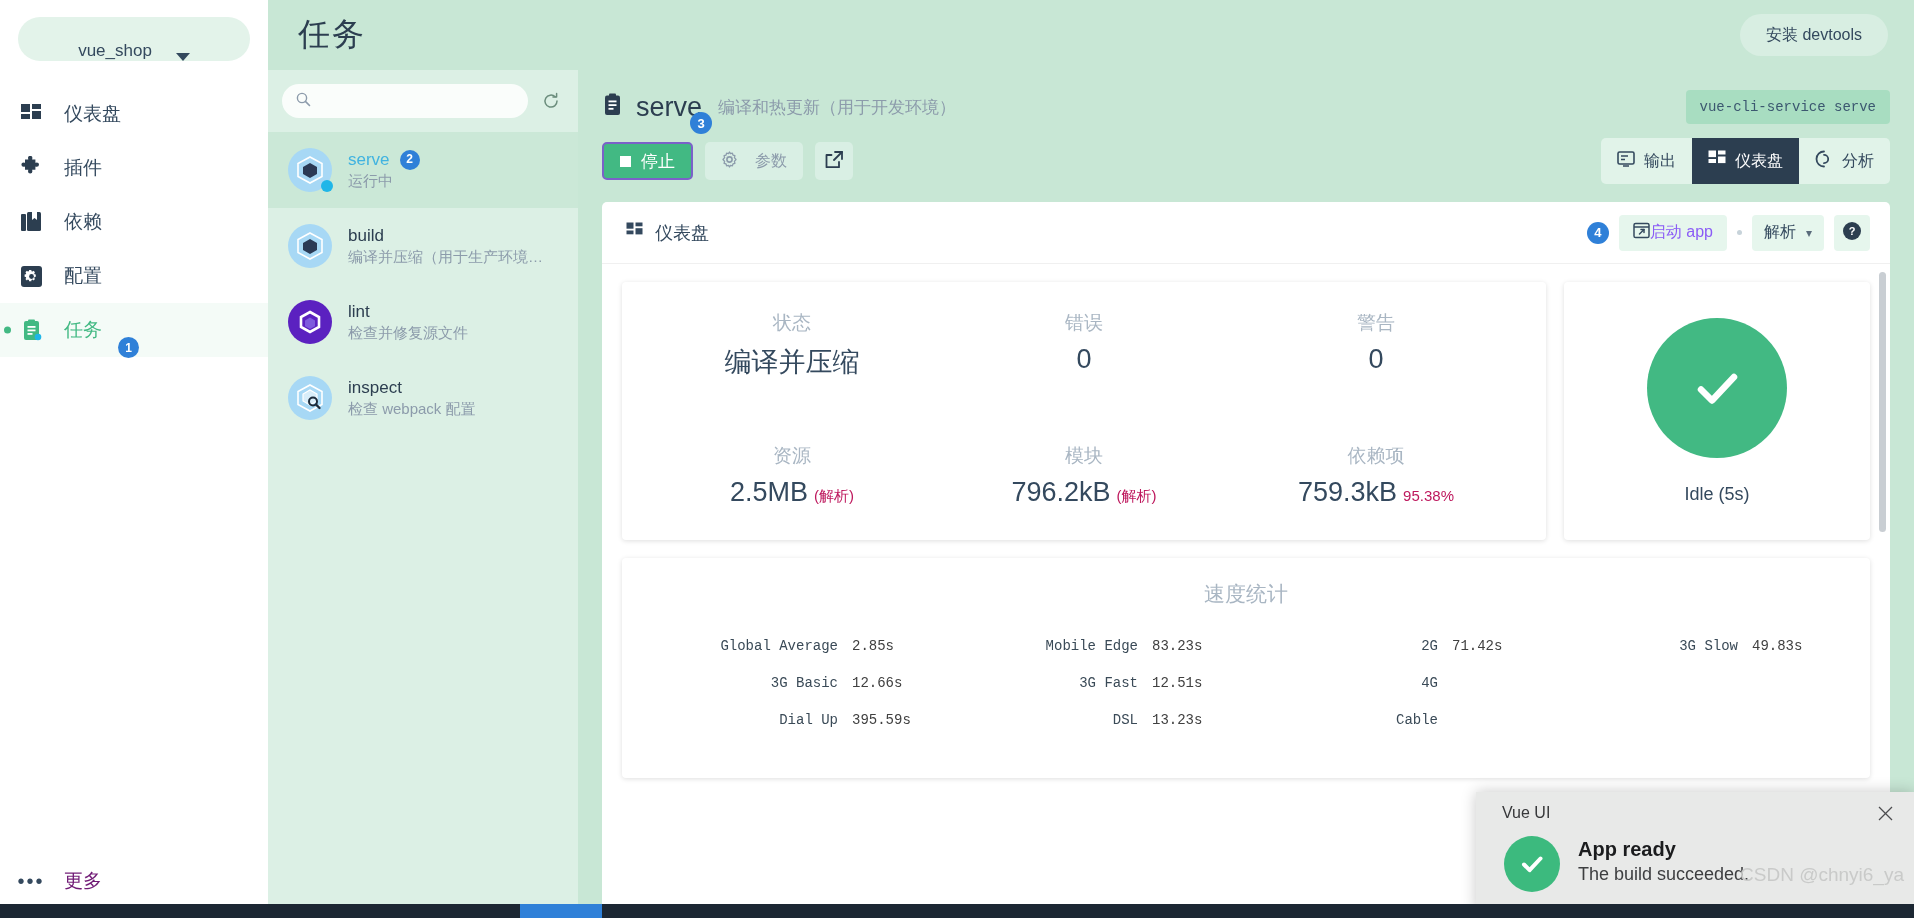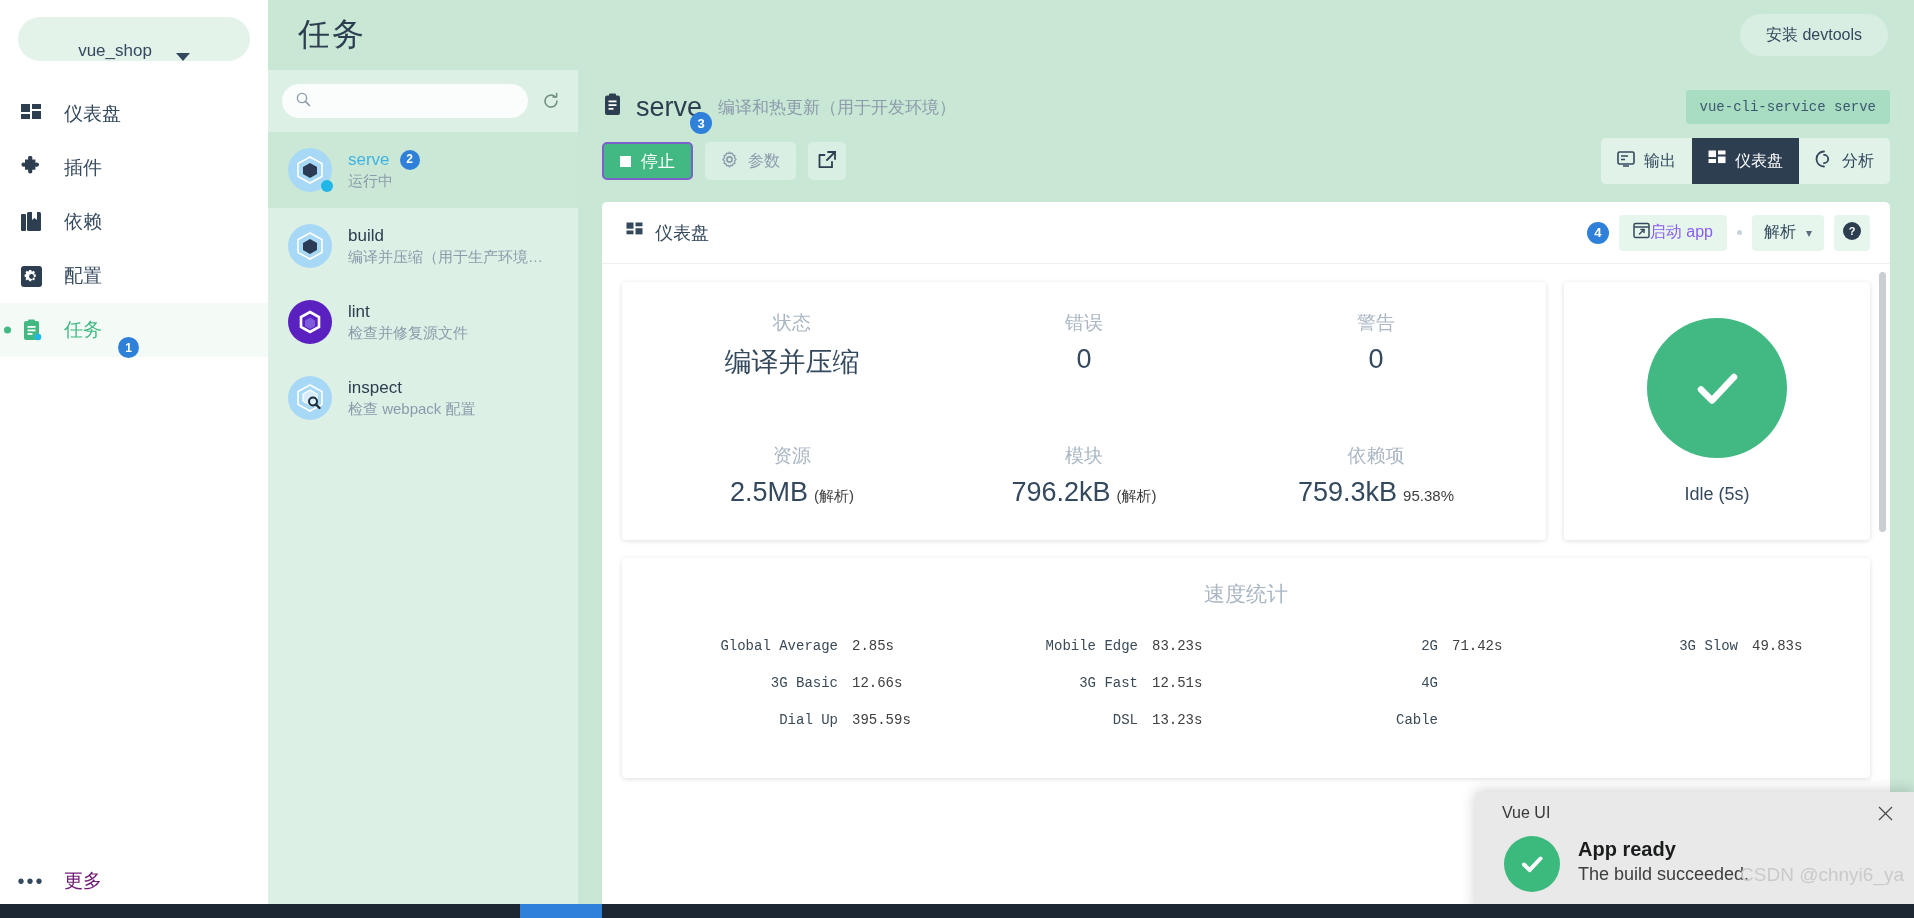--- a/index.html
+++ b/index.html
@@ -306,21 +306,21 @@
     background: #ffffff;
   }
   .btn-params {
     height: 38px;
     padding: 0 16px;
     border-radius: 5px;
     background: #d9efe4;
     color: #8c9bab;
     font-size: 16px;
     display: flex; align-items: center; justify-content: center;
-    gap: 10px;
+    gap: 17px;
     cursor: pointer;
     border: none;
     font-family: inherit;
   }
   .btn-icon-only {
     width: 38px; height: 38px;
     border-radius: 5px;
     background: #d9efe4;
     display: flex; align-items: center; justify-content: center;
     cursor: pointer;
@@ -486,21 +486,21 @@
   .stat-value {
     font-size: 27px;
     color: #34495e;
     display: flex;
     align-items: baseline;
     justify-content: center;
     gap: 6px;
   }
   .stat-suffix {
     font-size: 15px;
-    color: #404040;
+    color: #be185d;
   }
   .card-status {
     width: 306px;
     flex: none;
     height: 258px;
     display: flex;
     flex-direction: column;
     align-items: center;
     justify-content: center;
     gap: 26px;

